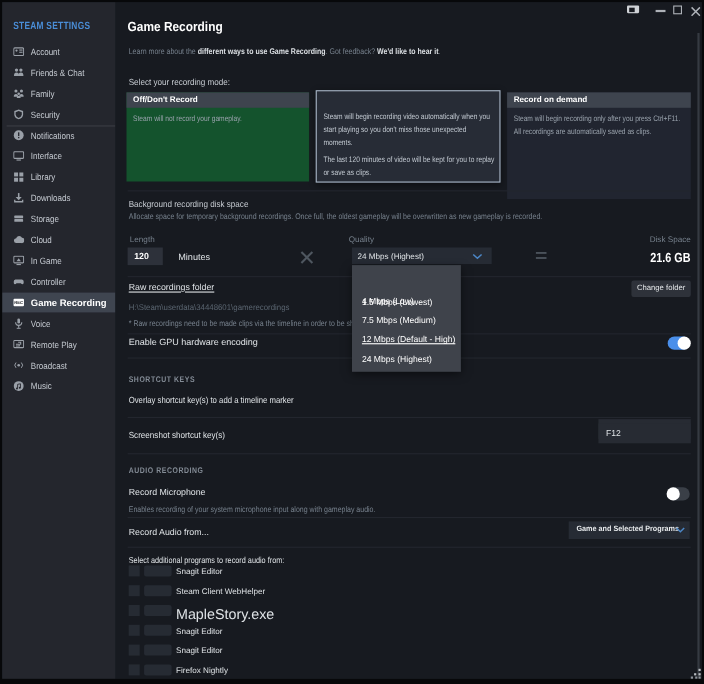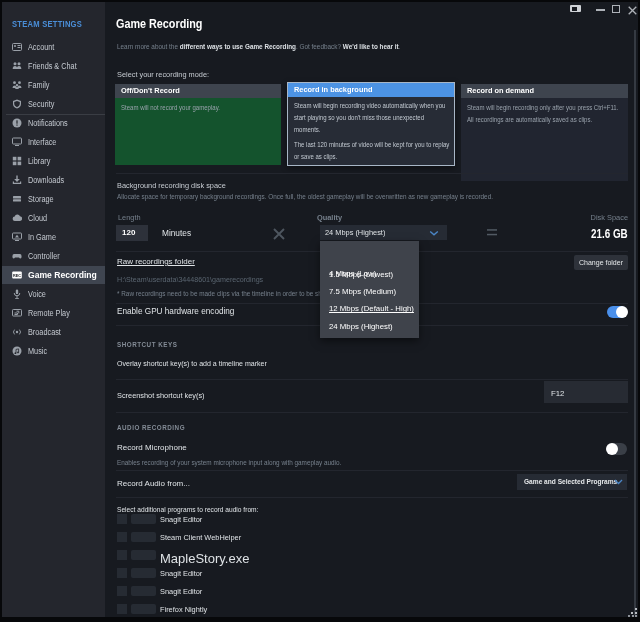--- a/index.html
+++ b/index.html
@@ -127,34 +127,33 @@
 
     <div class="abs" style="left:12px; top:40px; font-size:7.5px; color:#76808c; white-space:nowrap; transform:scaleX(0.85); transform-origin:0 0;">Learn more about the <span style="color:#dce0e4; font-weight:bold;">different ways to use Game Recording</span>. Got feedback? <span style="color:#dce0e4; font-weight:bold;">We'd like to hear it</span>.</div>
 
     <div class="abs" style="left:12px; top:68px; font-size:8px; color:#c7ccd2; transform:scaleX(0.92); transform-origin:0 0; white-space:nowrap;">Select your recording mode:</div>
 
     <div class="abs" style="left:10px; top:82px; width:166px; height:81px; background:#14532d;">
       <div style="height:14px; background:#3e444e; color:#fff; font-size:7.4px; font-weight:bold; line-height:14px; padding-left:6px;">Off/Don't Record</div>
       <div class="abs" style="left:6px; top:18px; font-size:7.2px; color:#9aa3ad; line-height:12px; white-space:nowrap; transform:scaleX(0.84); transform-origin:0 0;">Steam will not record your gameplay.</div>
     </div>
     <div class="abs" style="left:182px; top:80px; width:168px; height:84px; background:#272c36; border:1px solid #a8b6c6; box-shadow:0 2px 6px rgba(0,0,0,0.45);">
-      <div style="height:14px; background:#4c93e4; color:#fff; font-size:7.4px; font-weight:bold; line-height:14px; padding-left:6px;">Record in background</div>
       <div class="abs" style="left:6px; top:17px; font-size:7.2px; color:#c3cad2; line-height:12px; white-space:nowrap; transform:scaleX(0.84); transform-origin:0 0;">Steam will begin recording video automatically when you<br>start playing so you don't miss those unexpected<br>moments.</div>
       <div class="abs" style="left:6px; top:56px; font-size:7.2px; color:#c3cad2; line-height:12px; white-space:nowrap; transform:scaleX(0.84); transform-origin:0 0;">The last 120 minutes of video will be kept for you to replay<br>or save as clips.</div>
     </div>
     <div class="abs" style="left:356px; top:82px; width:167px; height:97px; background:#212530;">
       <div style="height:14px; background:#3e444e; color:#fff; font-size:7.4px; font-weight:bold; line-height:14px; padding-left:6px;">Record on demand</div>
       <div class="abs" style="left:6px; top:18px; font-size:7.2px; color:#9aa3ad; line-height:12px; white-space:nowrap; transform:scaleX(0.84); transform-origin:0 0;">Steam will begin recording only after you press Ctrl+F11.<br>All recordings are automatically saved as clips.</div>
     </div>
     <div class="sep" style="top:171px;"></div>
 
     <div class="abs" style="left:12px; top:179px; font-size:8px; color:#c7ccd2; transform:scaleX(0.92); transform-origin:0 0; white-space:nowrap;">Background recording disk space</div>
     <div class="abs" style="left:12px; top:190px; font-size:7.5px; color:#76808c; white-space:nowrap; transform:scaleX(0.85); transform-origin:0 0;">Allocate space for temporary background recordings. Once full, the oldest gameplay will be overwritten as new gameplay is recorded.</div>
     <div class="abs" style="left:13px; top:211px; font-size:7.4px; color:#76808c;">Length</div>
-    <div class="abs" style="left:212px; top:211px; font-size:7.4px; color:#76808c;font-weight:bold;">Quality</div>
+    <div class="abs" style="left:212px; top:211px; font-size:7.4px; color:#76808c;">Quality</div>
     <div class="abs" style="right:10px; top:211px; font-size:7.4px; color:#76808c;">Disk Space</div>
     <div class="abs" style="left:11px; top:223px; width:32px; height:16px; background:#2d313a; color:#fff; font-size:8px; font-weight:bold; line-height:16px; padding-left:6px;">120</div>
     <div class="abs" style="left:57px; top:226px; font-size:8.3px; color:#dfe3e6;">Minutes</div>
     <svg class="abs" style="left:167px; top:225px;" width="14" height="14" viewBox="0 0 14 14">
         <path d="M2 2 L12 12 M12 2 L2 12" stroke="#4e565f" stroke-width="1.9" fill="none"></path>
       </svg>
     <div class="abs" style="left:215px; top:223px; width:127px; height:15px; background:#262b34; color:#dfe3e6; font-size:7.4px; line-height:15px; padding-left:5px;">24 Mbps (Highest)
       <svg class="abs" style="right:8px; top:4.5px;" width="10" height="7" viewBox="0 0 10 7">
           <path d="M1.2 1.4 L5 4.8 L8.8 1.4" stroke="#4b86c6" stroke-width="1.4" fill="none"></path>
         </svg>

